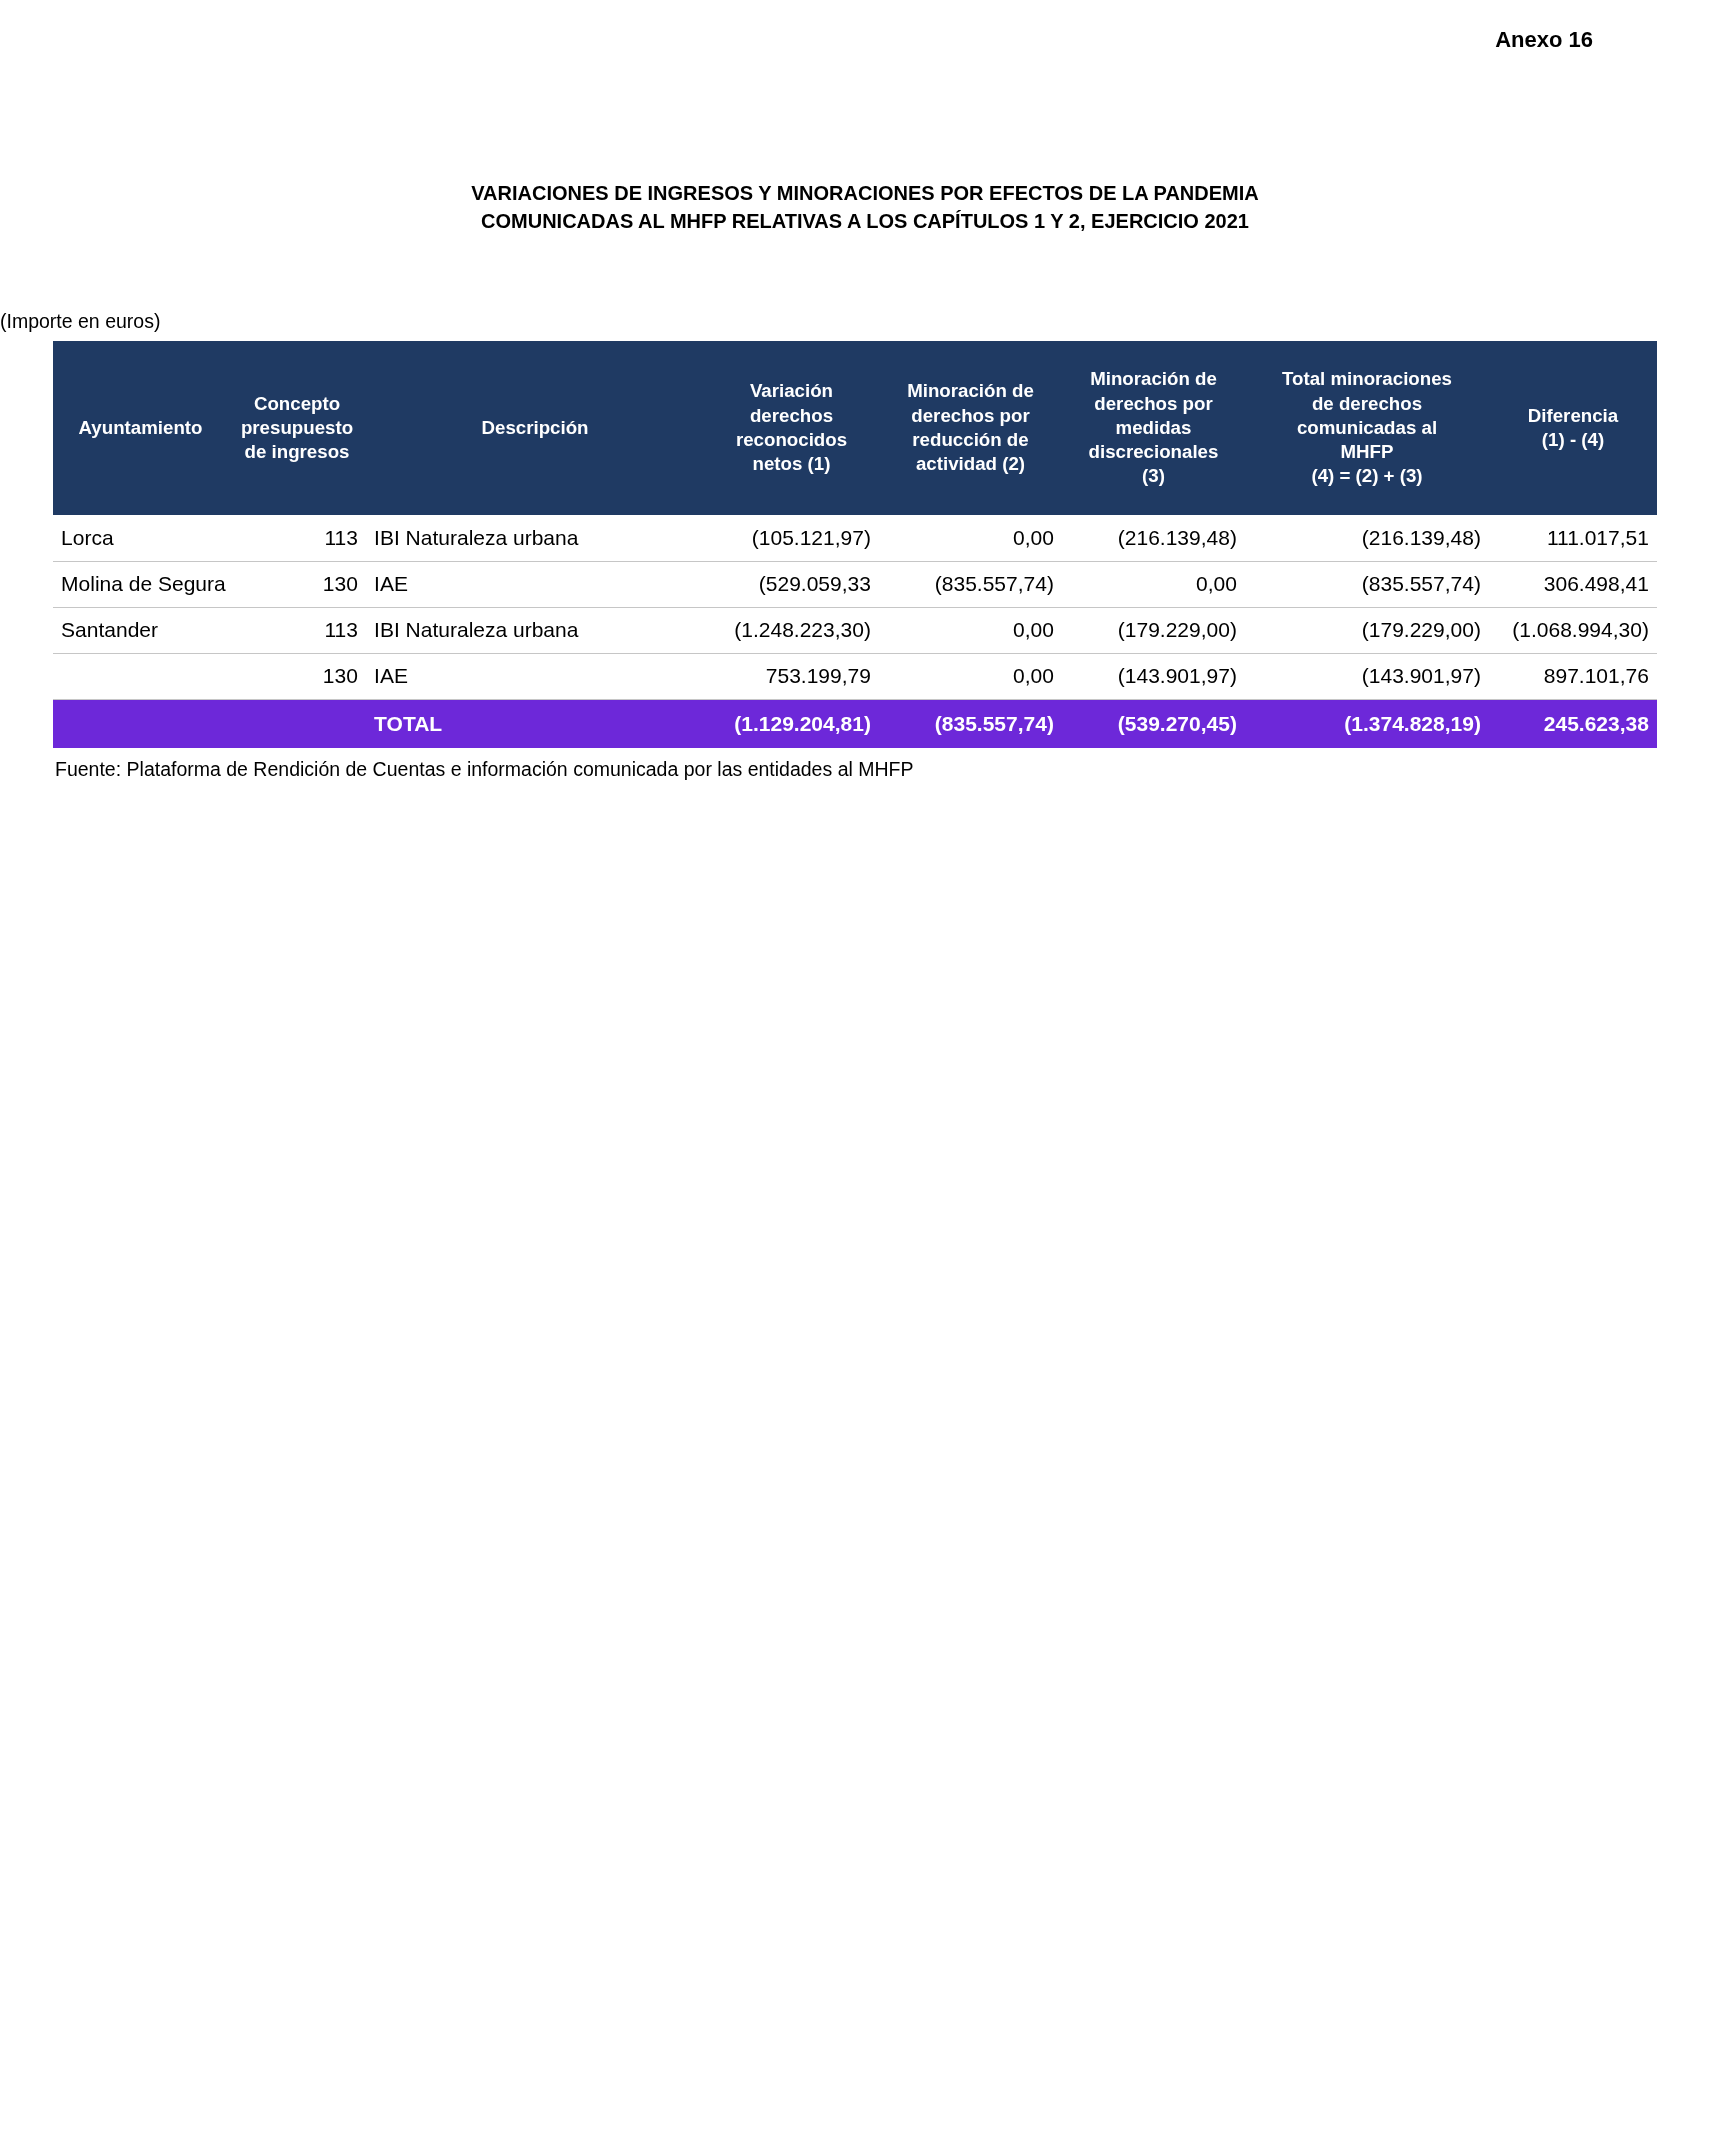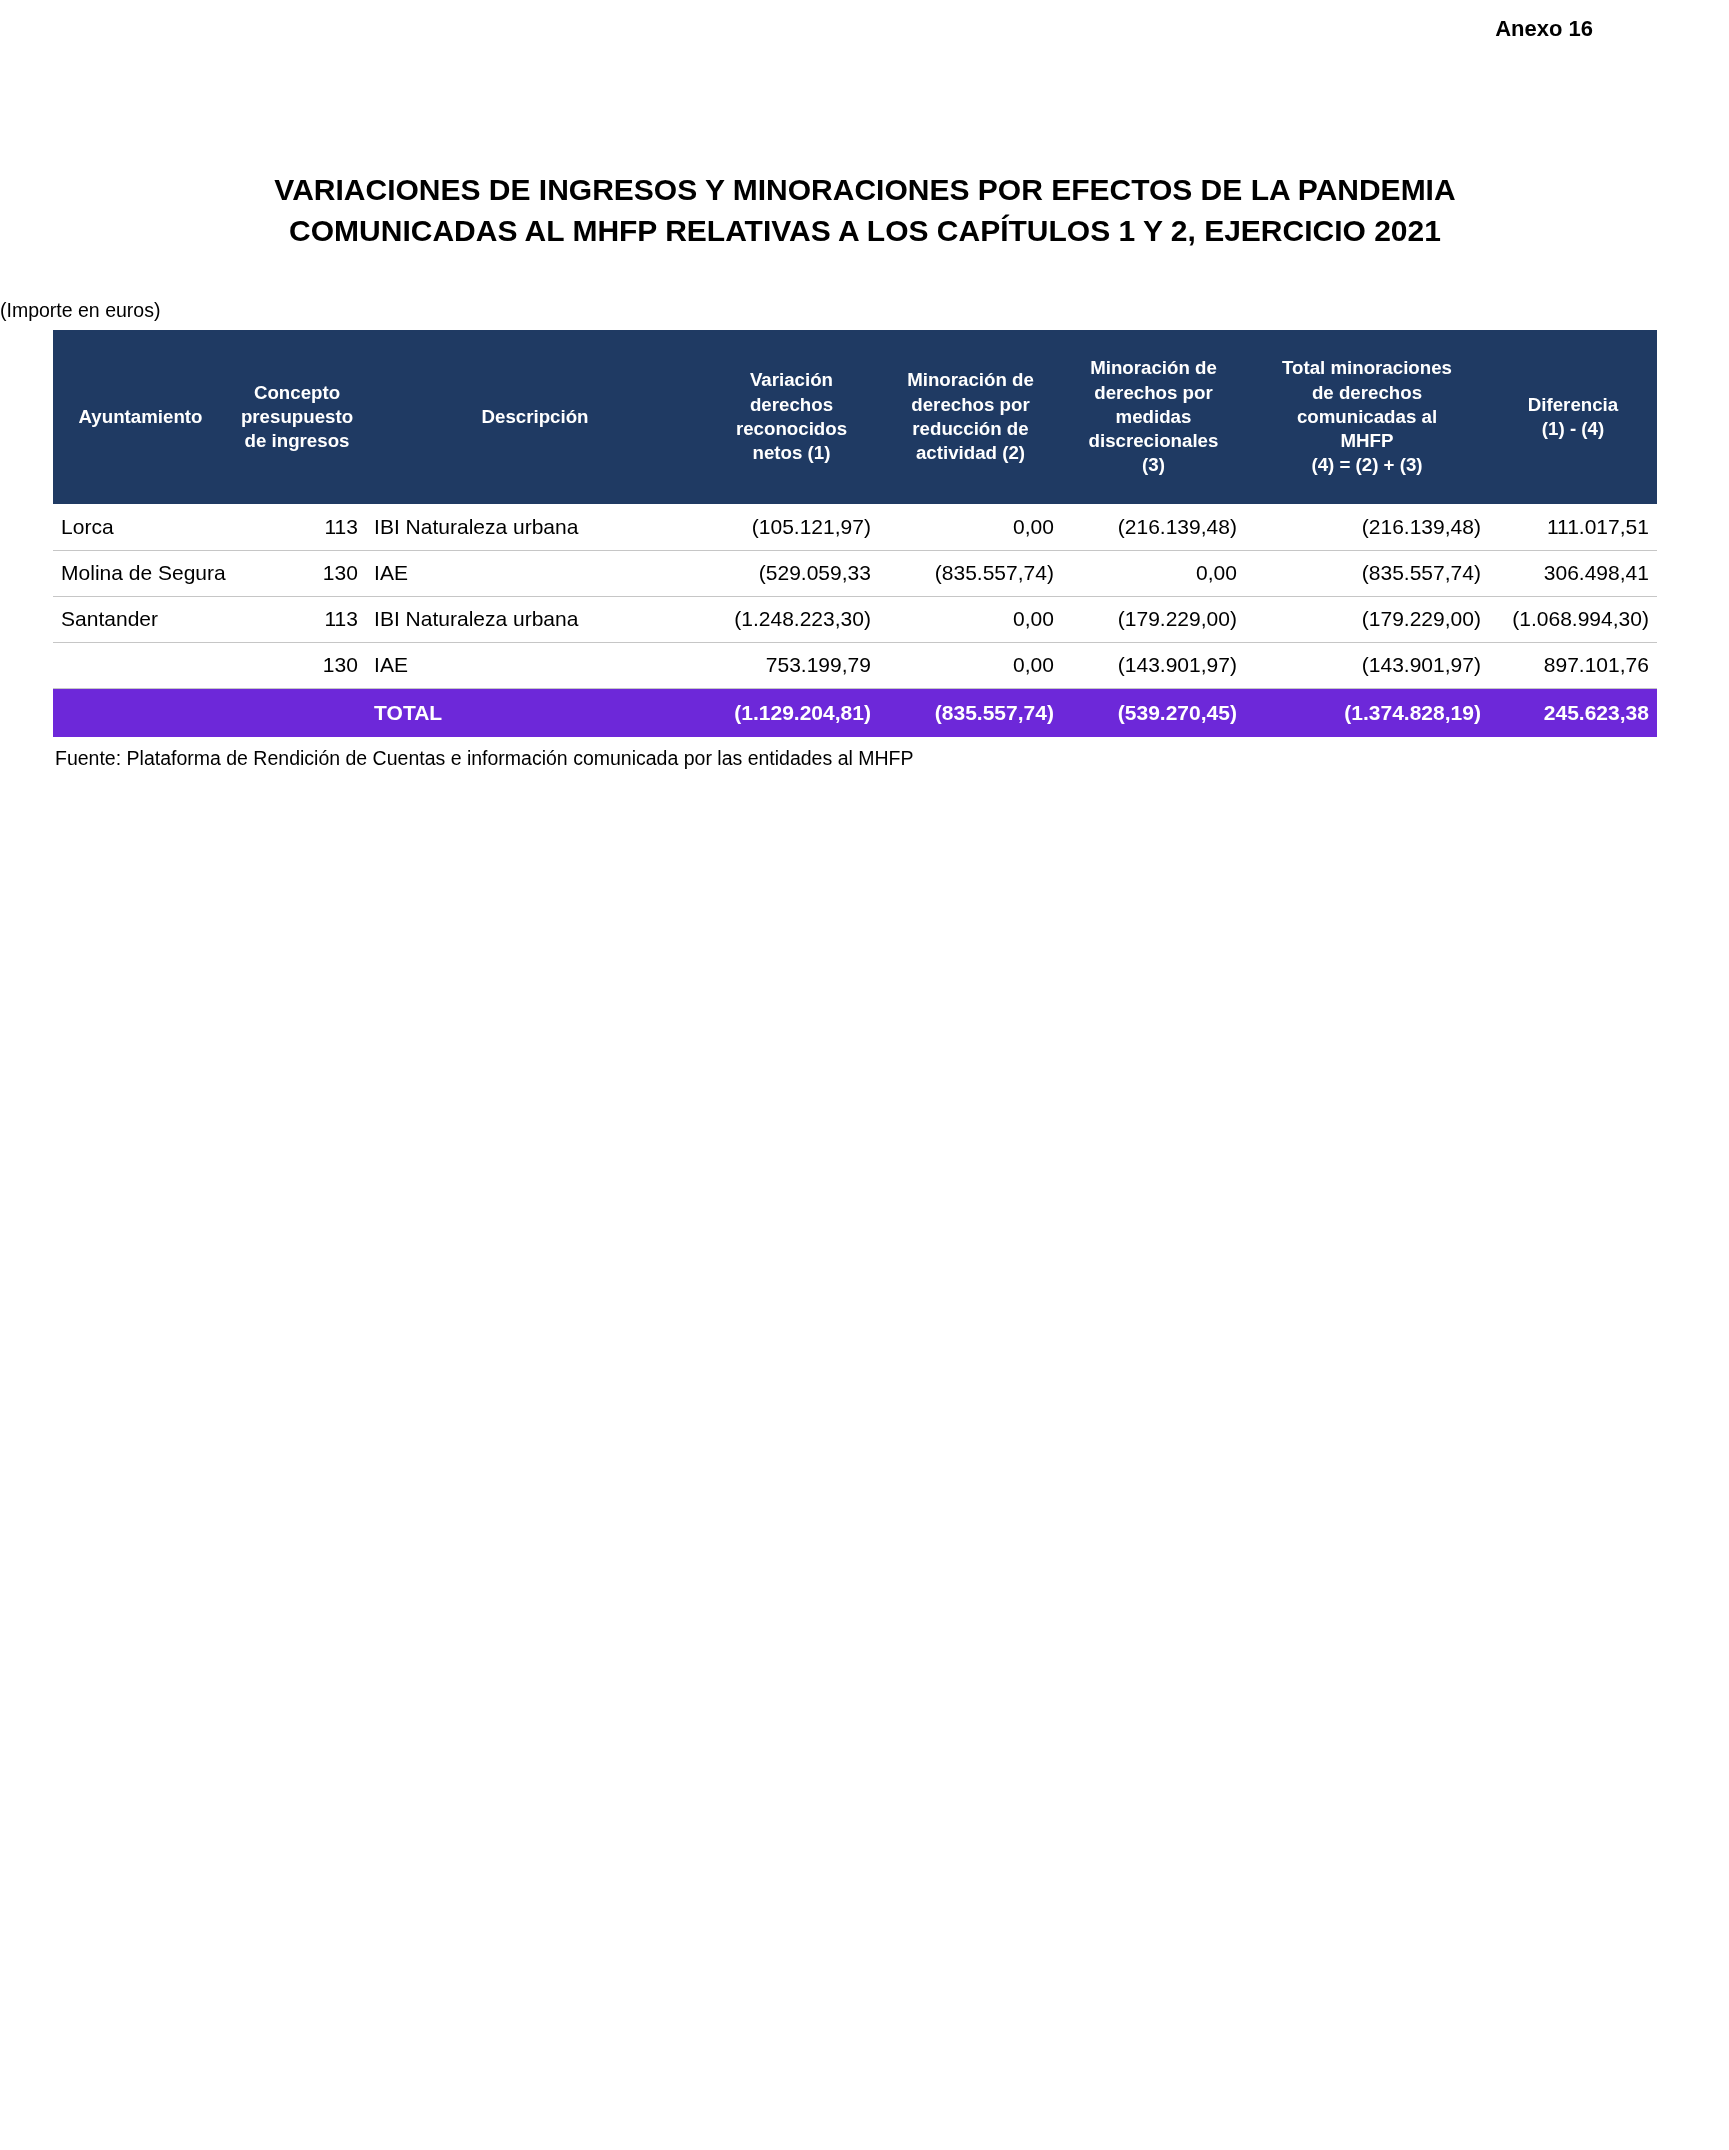--- a/index.html
+++ b/index.html
@@ -8,37 +8,38 @@
     background: #ffffff;
     font-family: "Liberation Sans", sans-serif;
     color: #000000;
   }
   .page {
     position: relative;
     width: 1730px;
     height: 1650px;
     background: #ffffff;
     overflow: hidden;
+    margin-top: 11px;
   }
   .annex {
     position: absolute;
     top: 16.3px;
     right: 137px;
     font-size: 22px;
     font-weight: bold;
     white-space: pre-line;
   }
   .title {
     position: absolute;
     top: 169px;
     left: 0;
     width: 100%;
     margin: 0;
     text-align: center;
-    font-size: 30px;
+    font-size: 20px;
     font-weight: bold;
     line-height: 1.38;
     white-space: pre-line;
   }
   .units-note {
     position: absolute;
     top: 299px;
     left: 0;
     width: 100%;
     font-size: 19.5px;

